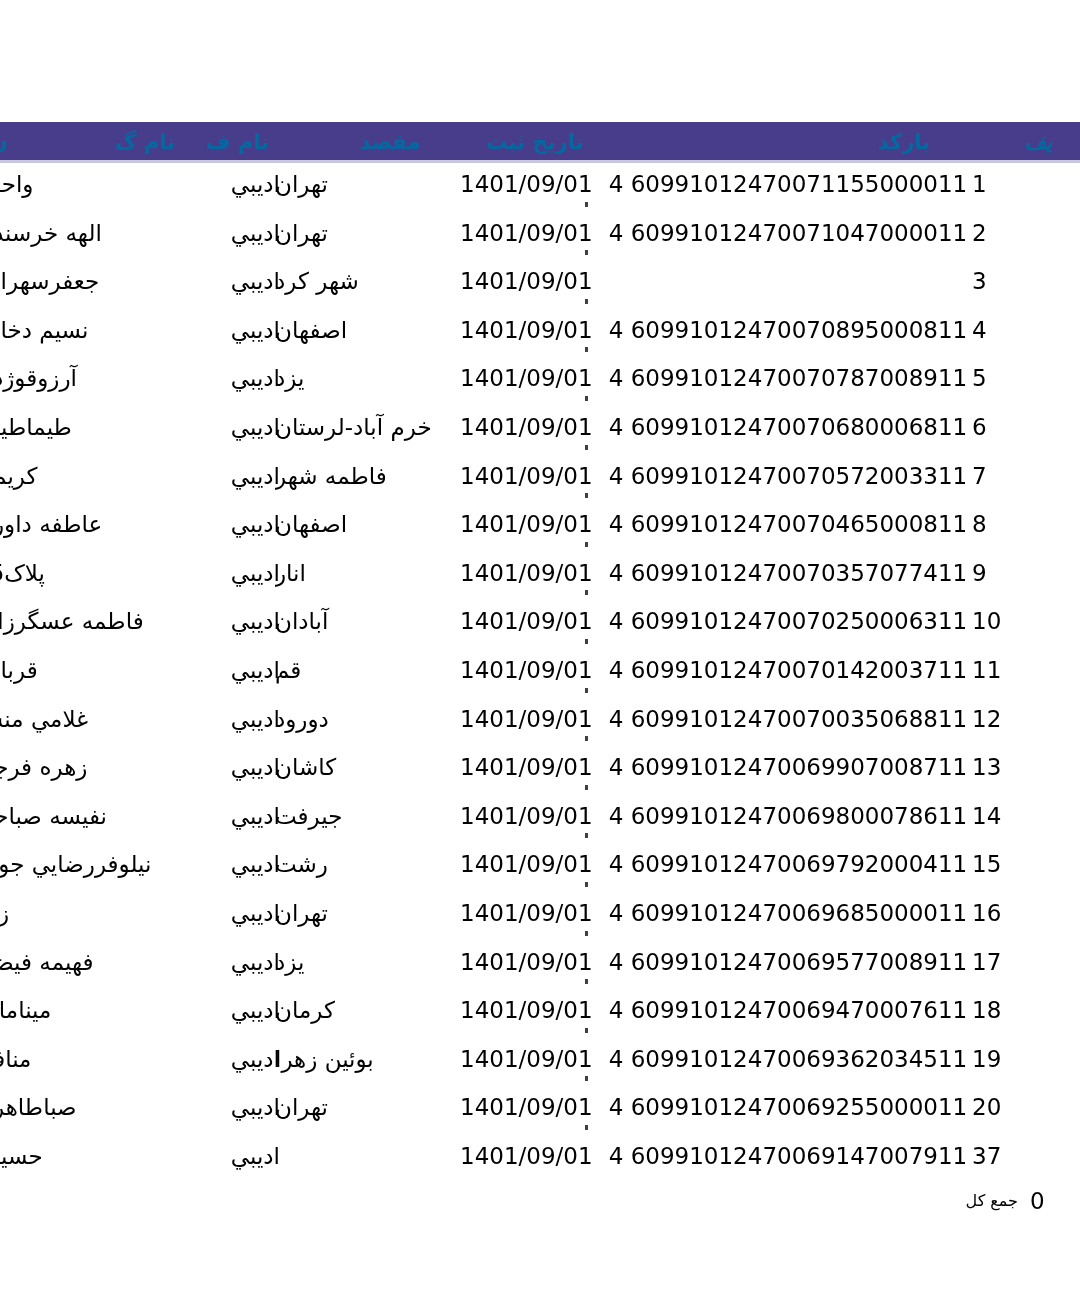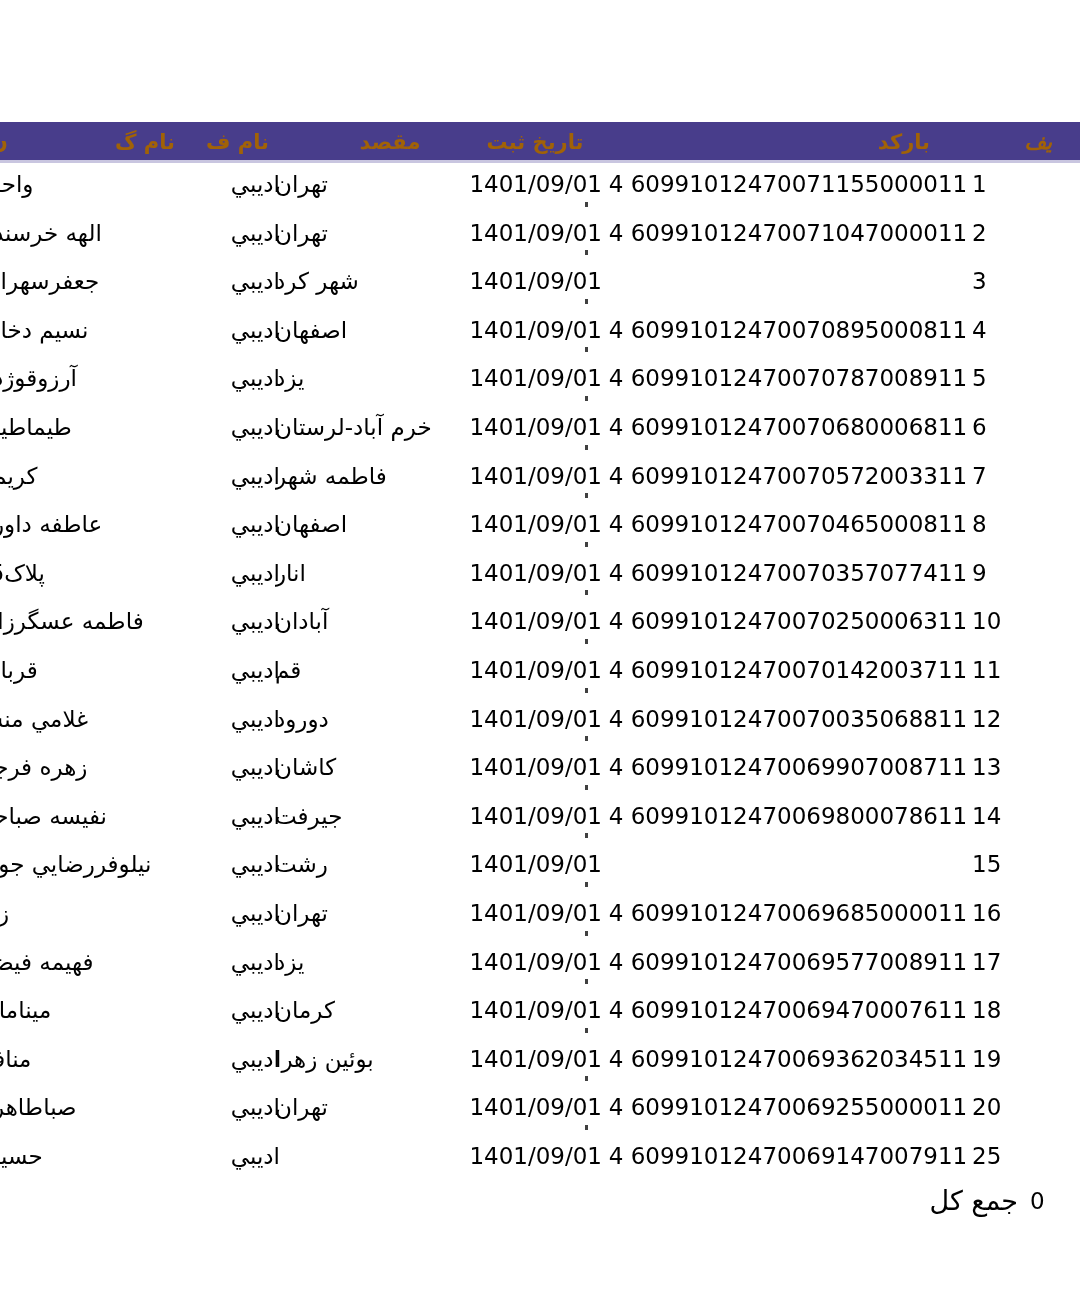--- a/index.html
+++ b/index.html
@@ -50,21 +50,21 @@
     left: 0;
     width: 1080px;
     height: 38px;
     display: block;
   }
   .hcell {
     position: absolute;
     top: 0;
     height: 38px;
     line-height: 40px;
-    color: #a16207;
+    color: #0369a1;
     font-size: 21px;
     font-weight: bold;
     white-space: nowrap;
     overflow: hidden;
     direction: rtl;
   }
 
   
   .h-radif    { right: 28px;  width: 120px; text-align: right; font-style: italic; }
   .h-barcode  { right: 150px; width: 320px; text-align: right; }
@@ -90,21 +90,21 @@
     top: 0;
     height: 48.6px;
     line-height: 48.6px;
     font-size: 23px;
     white-space: nowrap;
     overflow: hidden;
     direction: rtl;
   }
   .c-radif   { right: 18px;  width: 90px;  text-align: left; font-size: 23px; }
   .c-barcode { right: 112px; width: 360px; text-align: center; letter-spacing: 0px; }
-  .c-date    { right: 478px; width: 142px; text-align: right; direction: ltr; }
+  .c-date    { right: 478px; width: 142px; text-align: left; direction: ltr; }
   .c-dest    { right: 600px; width: 205px; text-align: left; }
   .c-namef   { right: 800px; width: 90px;  text-align: right; }
   .c-namek   { right: 880px; width: 225px; text-align: left; }
 
   
   .tick {
     position: absolute;
     right: 492px;
     bottom: 2px;
     width: 3px;
@@ -119,21 +119,21 @@
     top: 1180px;
     left: 0;
     width: 1080px;
     height: 42px;
   }
   .total-label {
     position: absolute;
     right: 62px;
     top: 0;
     line-height: 42px;
-    font-size: 27px;
+    font-size: 16px;
     direction: rtl;
   }
   .total-value {
     position: absolute;
     right: 18px;
     top: 0;
     width: 32px;
     line-height: 42px;
     font-size: 23px;
     text-align: left;
@@ -277,20 +277,21 @@
         <div class="cell c-radif">14</div>
         <div class="cell c-barcode">60991012470069800078611 4</div>
         <div class="cell c-date">1401/09/01</div>
         <div class="cell c-dest">جیرفت</div>
         <div class="cell c-namef">ادیبي</div>
         <div class="cell c-namek">نفیسه صباحي</div>
         <span class="tick"></span>
       </div>
       <div class="row">
         <div class="cell c-radif">15</div>
+        <div class="cell c-barcode">60991012470069792000411 4</div>
         <div class="cell c-date">1401/09/01</div>
         <div class="cell c-dest">رشت</div>
         <div class="cell c-namef">ادیبي</div>
         <div class="cell c-namek">نیلوفررضایي جوان</div>
         <span class="tick"></span>
       </div>
       <div class="row">
         <div class="cell c-radif">16</div>
         <div class="cell c-barcode">60991012470069685000011 4</div>
         <div class="cell c-date">1401/09/01</div>
@@ -329,21 +330,21 @@
       <div class="row">
         <div class="cell c-radif">20</div>
         <div class="cell c-barcode">60991012470069255000011 4</div>
         <div class="cell c-date">1401/09/01</div>
         <div class="cell c-dest">تهران</div>
         <div class="cell c-namef">ادیبي</div>
         <div class="cell c-namek">صباطاهري</div>
         <span class="tick"></span>
       </div>
       <div class="row">
-        <div class="cell c-radif">25</div>
+        <div class="cell c-radif">37</div>
         <div class="cell c-barcode">60991012470069147007911 4</div>
         <div class="cell c-date">1401/09/01</div>
         <div class="cell c-namef">ادیبي</div>
         <div class="cell c-namek">حسیني</div>
       </div>
     </div>
 
   <div class="total-row">
     <div class="total-label">جمع کل</div>
     <div class="total-value">0</div>

